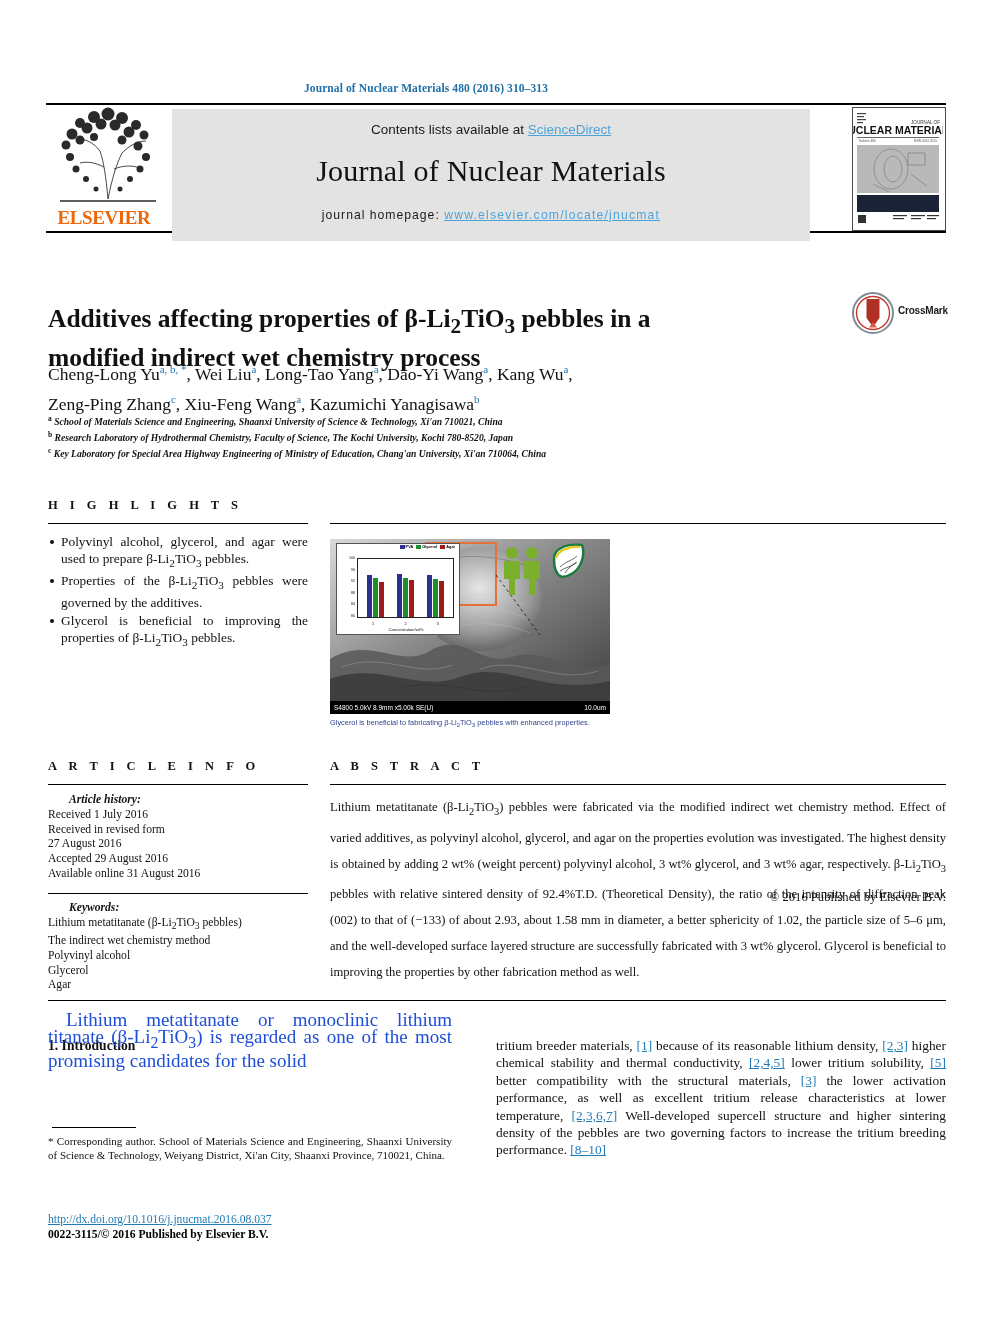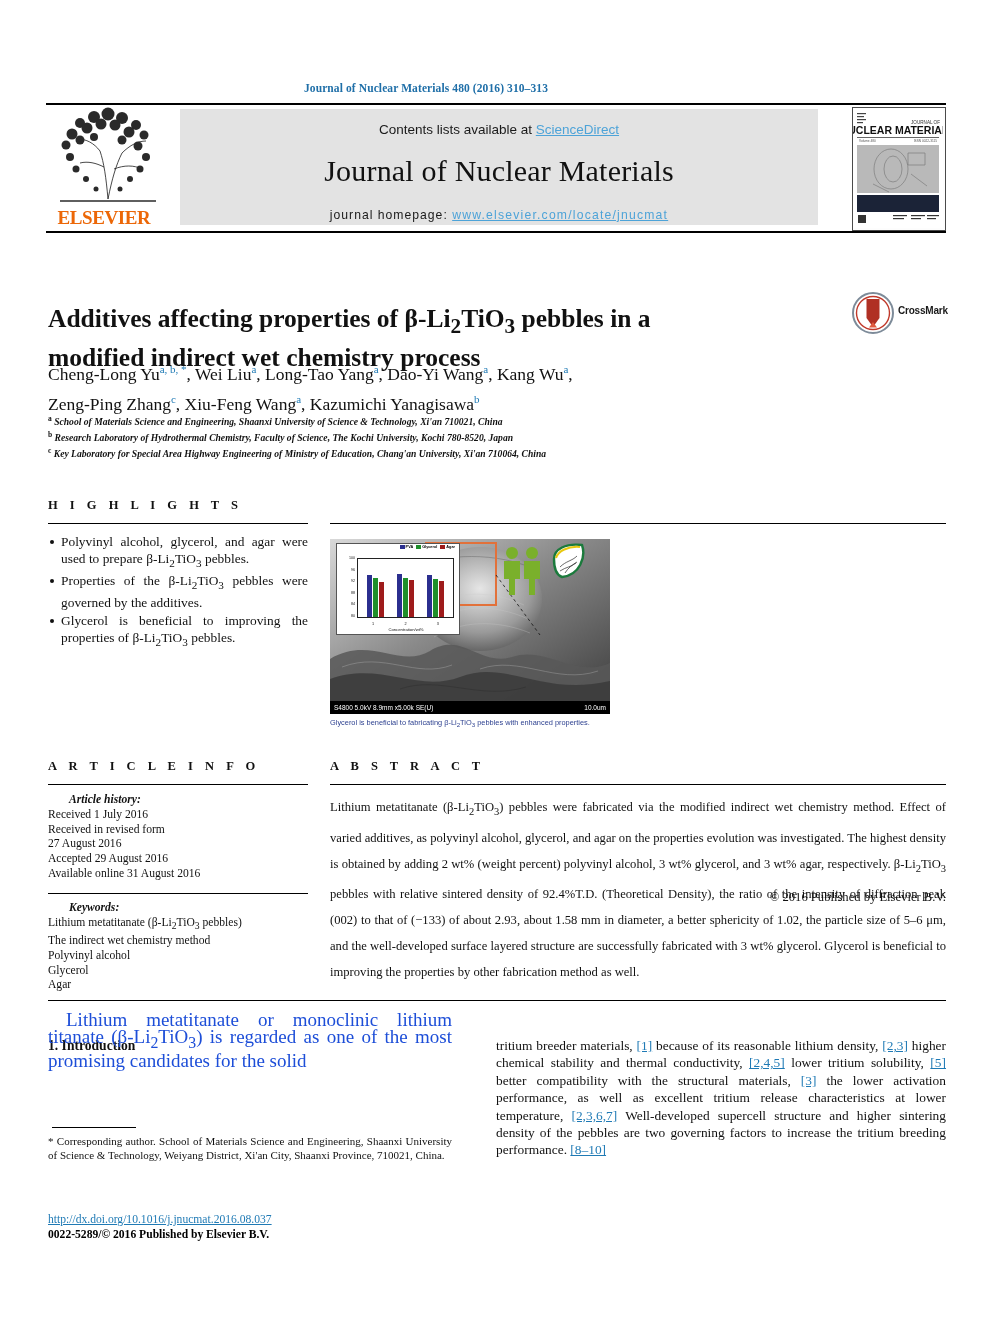--- a/index.html
+++ b/index.html
@@ -66,24 +66,23 @@
     font-size: 19px;
     font-weight: bold;
     letter-spacing: -0.4px;
     color: #ec6707;
   }
   .sd-band {
     position: absolute;
     left: 126px;
     top: 4px;
     width: 638px;
-    height: 116px;
+    height: 132px;
     background: #e3e3e3;
     text-align: center;
-    margin-left: 8px;
   }
   .sd-line {
     font-family: "Liberation Sans", sans-serif;
     font-size: 13.5px;
     color: #1a1a1a;
     padding-top: 13px;
   }
   .sd-link { color: #4da3d8; }
   .journal-title {
     font-family: "Liberation Serif", serif;
@@ -662,16 +661,16 @@
     <span>tritium breeder materials, </span><a class="ref" href="#">[1]</a><span> because of its reasonable lithium density, </span><a class="ref" href="#">[2,3]</a><span> higher chemical stability and thermal conductivity, </span><a class="ref" href="#">[2,4,5]</a><span> lower tritium solubility, </span><a class="ref" href="#">[5]</a><span> better compatibility with the structural materials, </span><a class="ref" href="#">[3]</a><span> the lower activation performance, as well as excellent tritium release characteristics at lower temperature, </span><a class="ref" href="#">[2,3,6,7]</a><span> Well-developed supercell structure and higher sintering density of the pebbles are two governing factors to increase the tritium breeding performance. </span><a class="ref" href="#">[8–10]</a>
   </div>
 
   <div class="foot-rule"></div>
   <div class="footnote">
     <div>* Corresponding author. School of Materials Science and Engineering, Shaanxi University of Science &amp; Technology, Weiyang District, Xi'an City, Shaanxi Province, 710021, China.</div>
   </div>
 
   <div class="doi-block">
     <a class="doi-link" href="#">http://dx.doi.org/10.1016/j.jnucmat.2016.08.037</a>
-    <div style="font-weight:bold;">0022-5289/© 2016 Published by Elsevier B.V.</div>
+    <div style="font-weight:bold;">0022-3115/© 2016 Published by Elsevier B.V.</div>
   </div>
 
 </div>
 
 </body></html>

